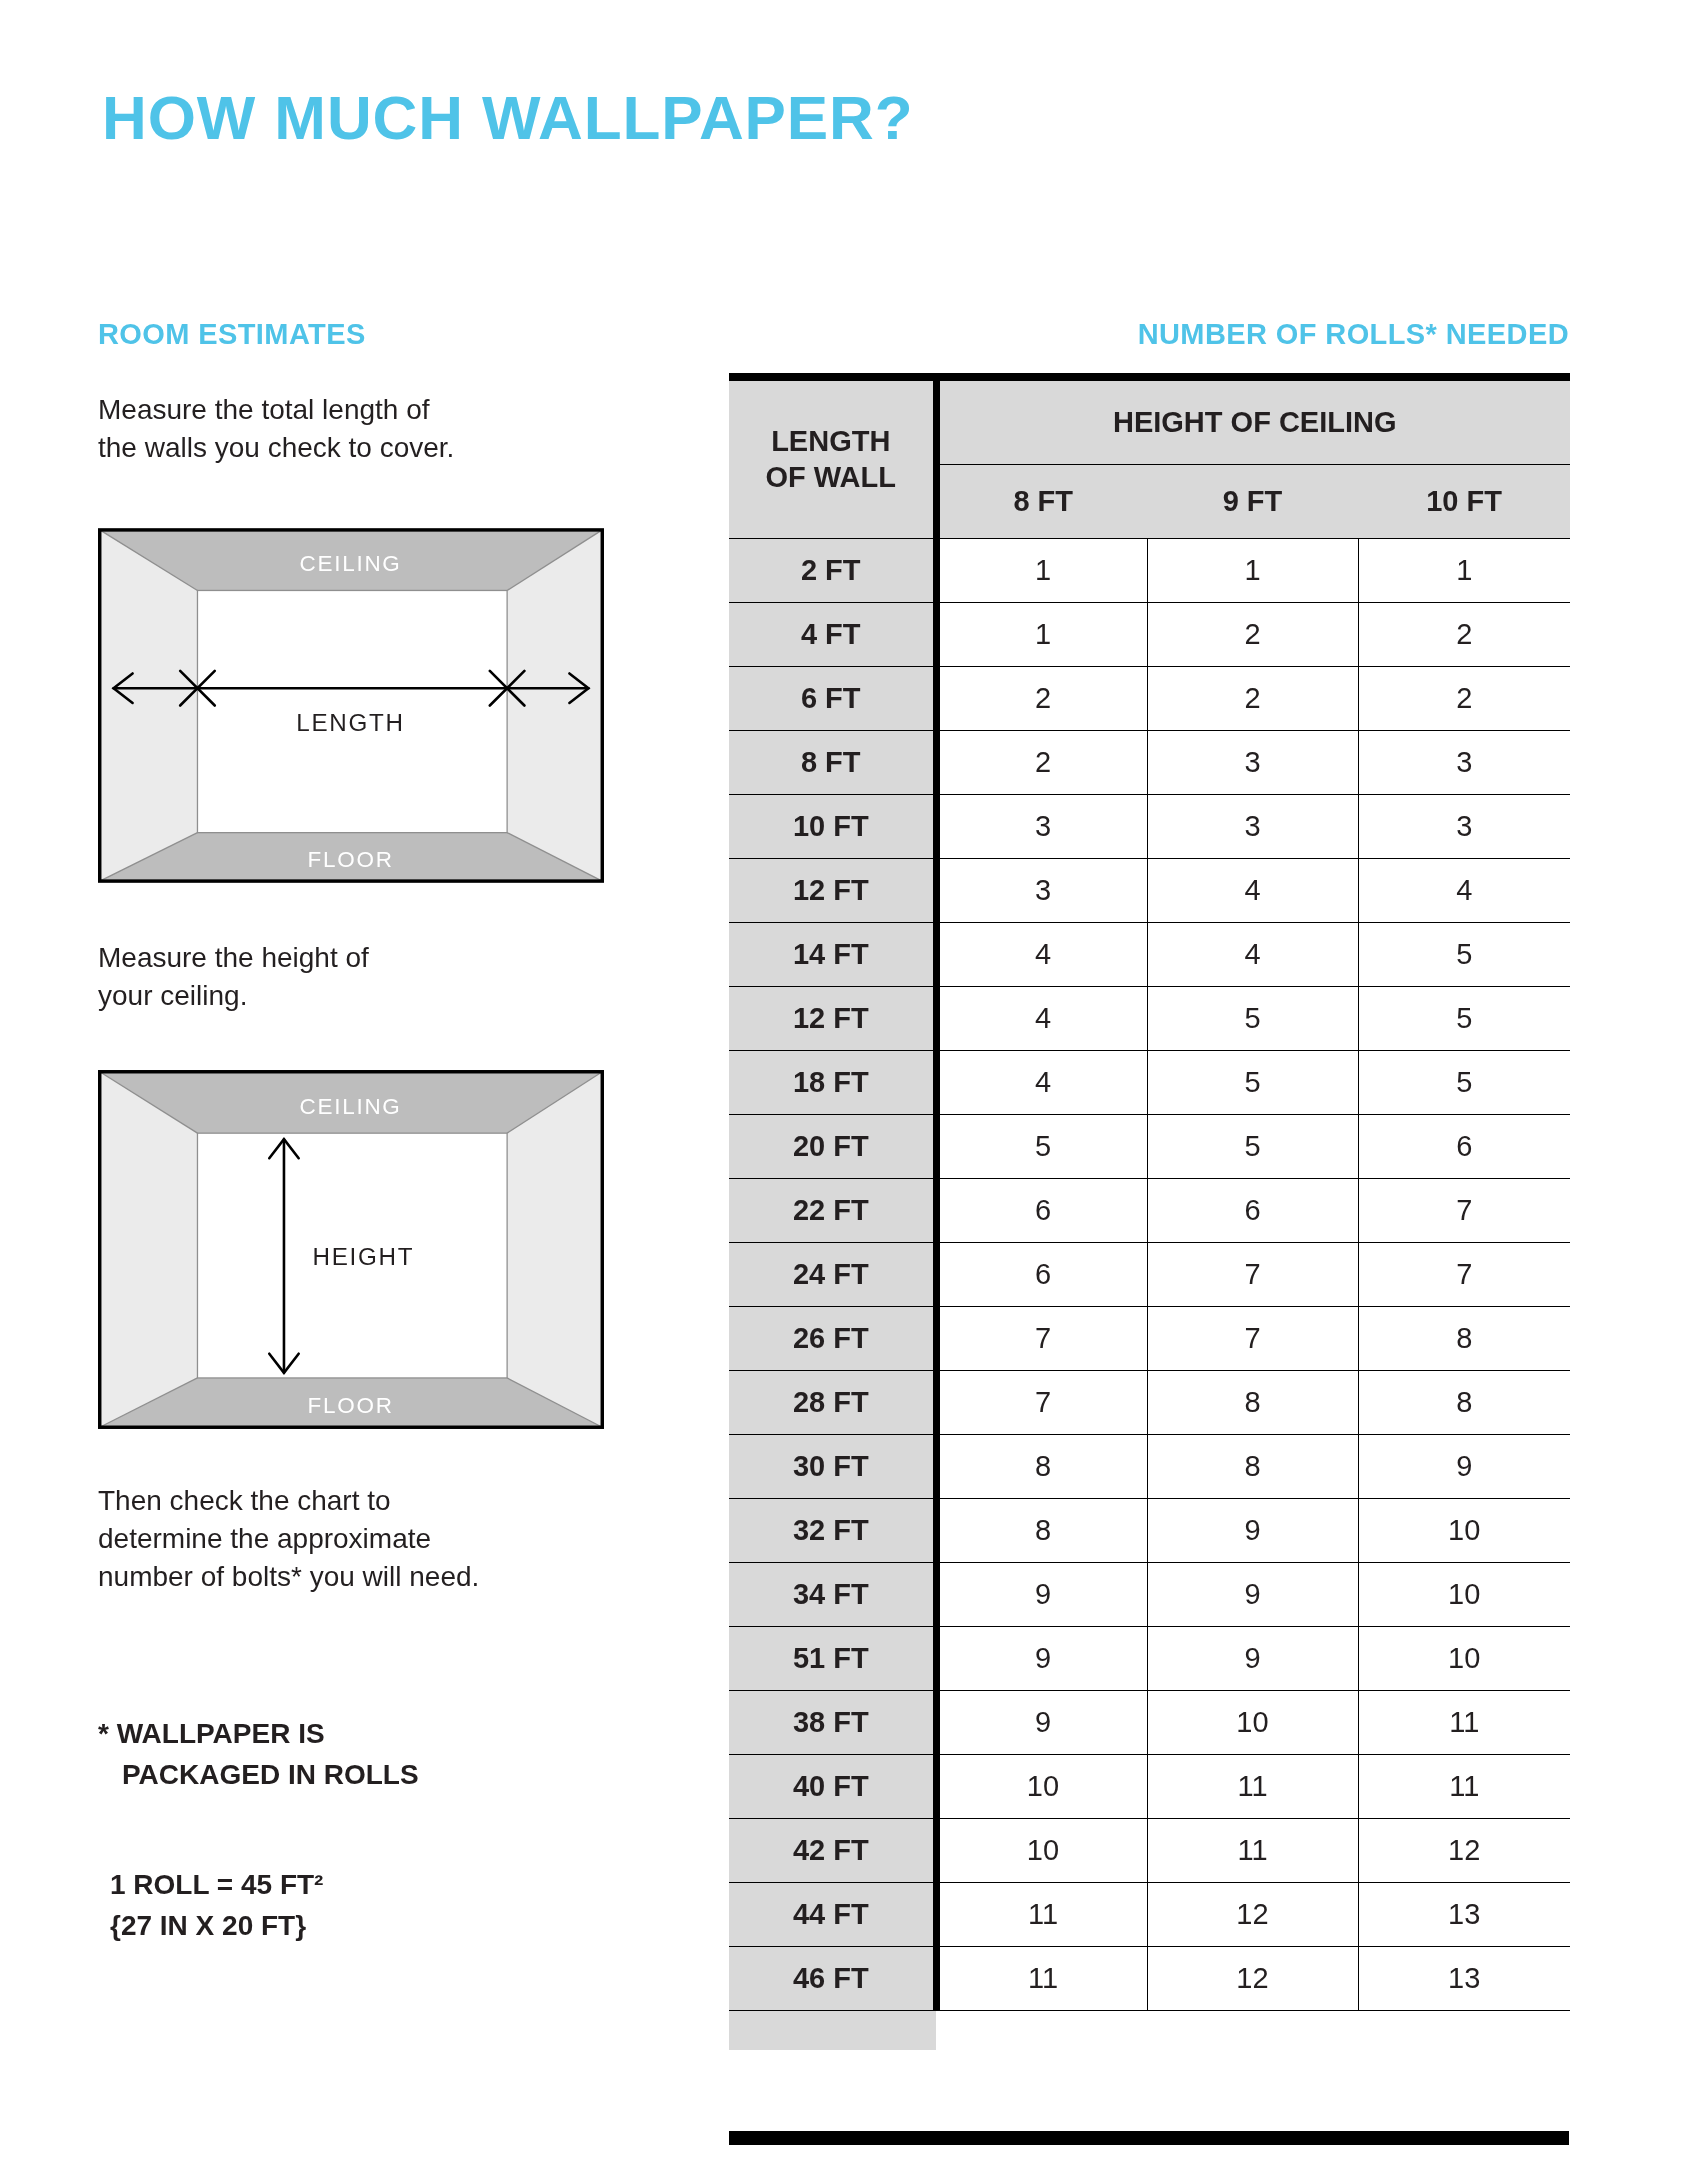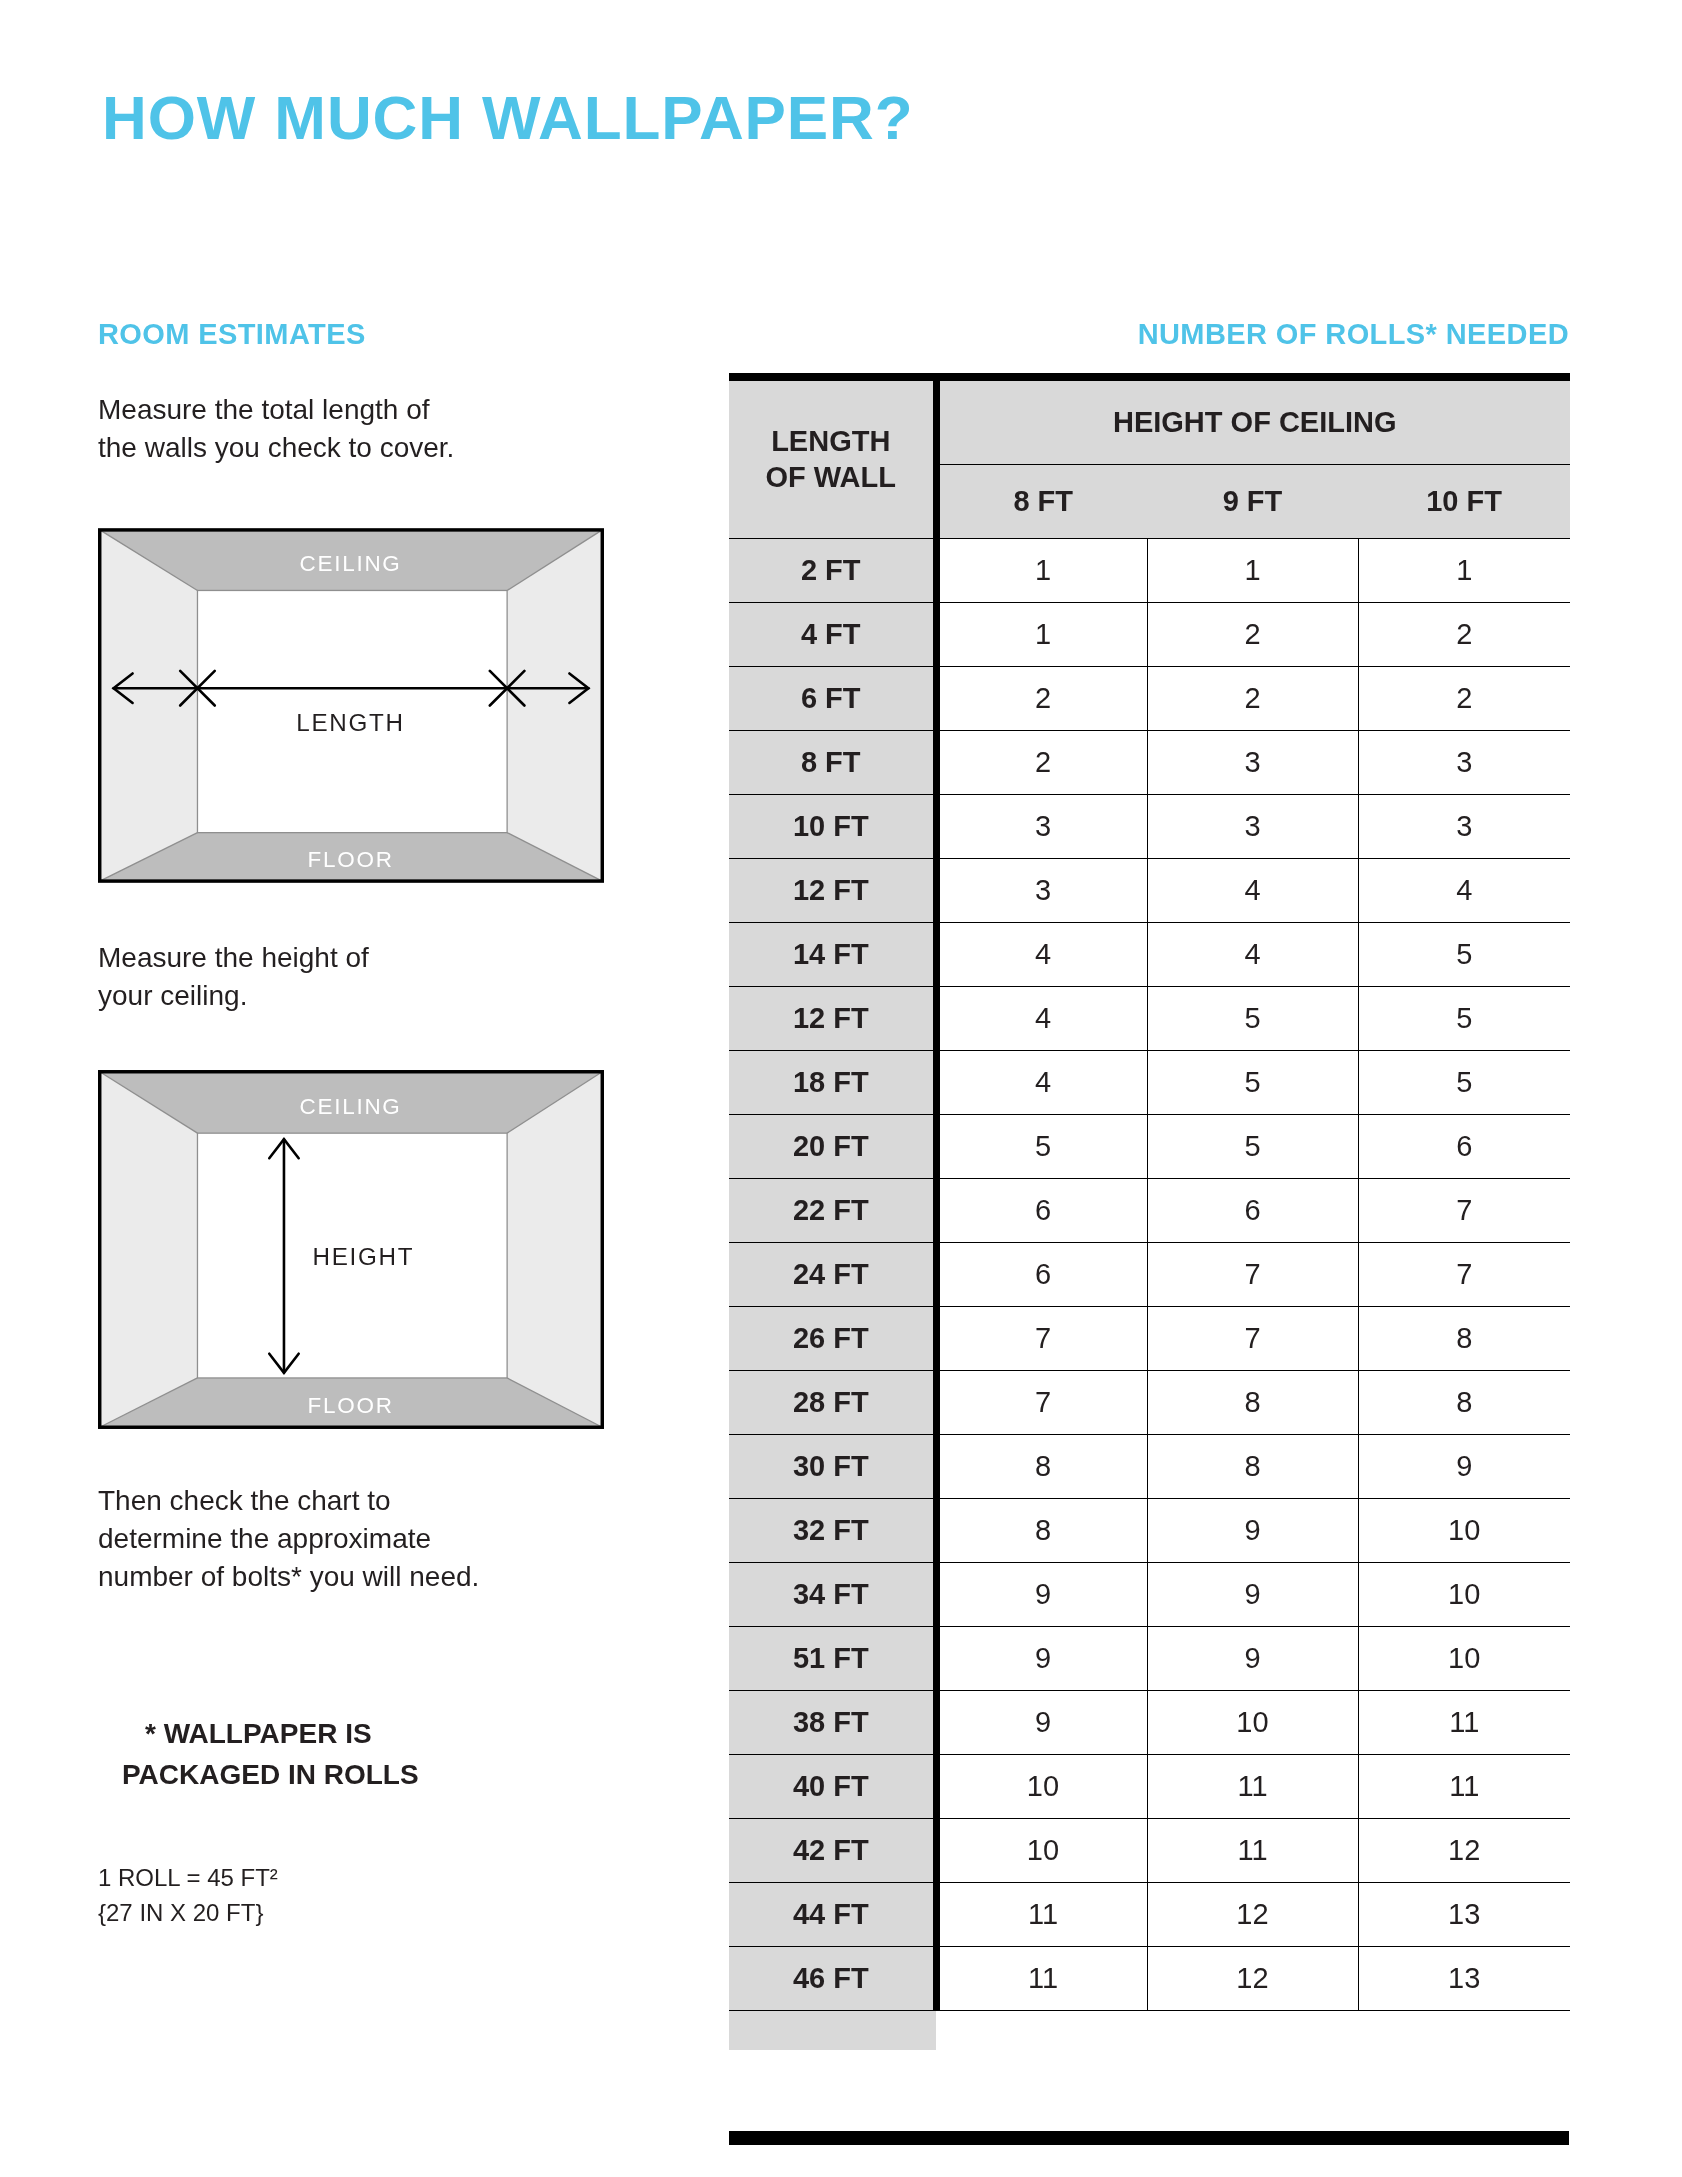--- a/index.html
+++ b/index.html
@@ -24,23 +24,23 @@
     margin:0;font-size:29px;font-weight:bold;color:var(--accent);letter-spacing:0.4px;
   }
   .heading-left{left:98px;top:318px;}
   .heading-table{left:729px;top:318px;width:840px;text-align:right;}
   .body-text{
     margin:0;font-size:28px;line-height:1.35;white-space:pre-line;color:var(--ink);
   }
   .step1{left:98px;top:391px;width:519px;}
   .step2{left:98px;top:939px;width:519px;}
   .step3{left:98px;top:1482px;width:536px;}
-  .footnote{left:98px;top:1714px;font-weight:bold;font-size:28px;line-height:1.45;text-align:center;}
+  .footnote{left:98px;top:1714px;font-weight:bold;font-size:28px;line-height:1.45;}
   .footnote .indent{padding-left:24px;}
-  .roll-info{left:98px;top:1837px;font-weight:normal;font-size:24px;line-height:1.45;white-space:pre-line;}
+  .roll-info{left:110px;top:1837px;font-weight:bold;font-size:28px;line-height:1.45;white-space:pre-line;}
   .diagram1{left:98px;top:528px;}
   .diagram2{left:98px;top:1070px;}
 
   svg .wall{fill:var(--diagram-wall);}
   svg .band{fill:var(--diagram-gray);}
   svg .inner{fill:#ffffff;}
   svg .edge{stroke:#8f8f8f;stroke-width:1.5;fill:none;}
   svg .frame{fill:none;stroke:#000;stroke-width:4;}
   svg .arrow{stroke:#000;stroke-width:3;fill:none;stroke-linecap:round;}
   svg .band-label{fill:#ffffff;font-size:26px;letter-spacing:2px;font-family:"Liberation Sans",sans-serif;}

